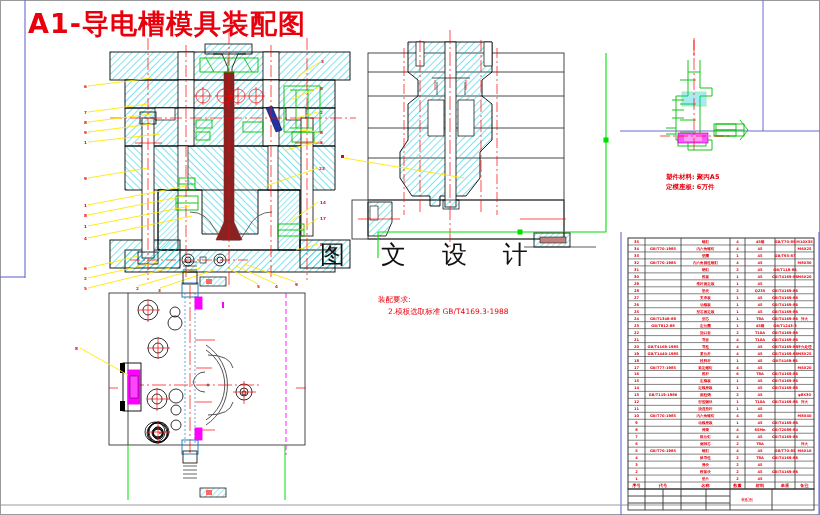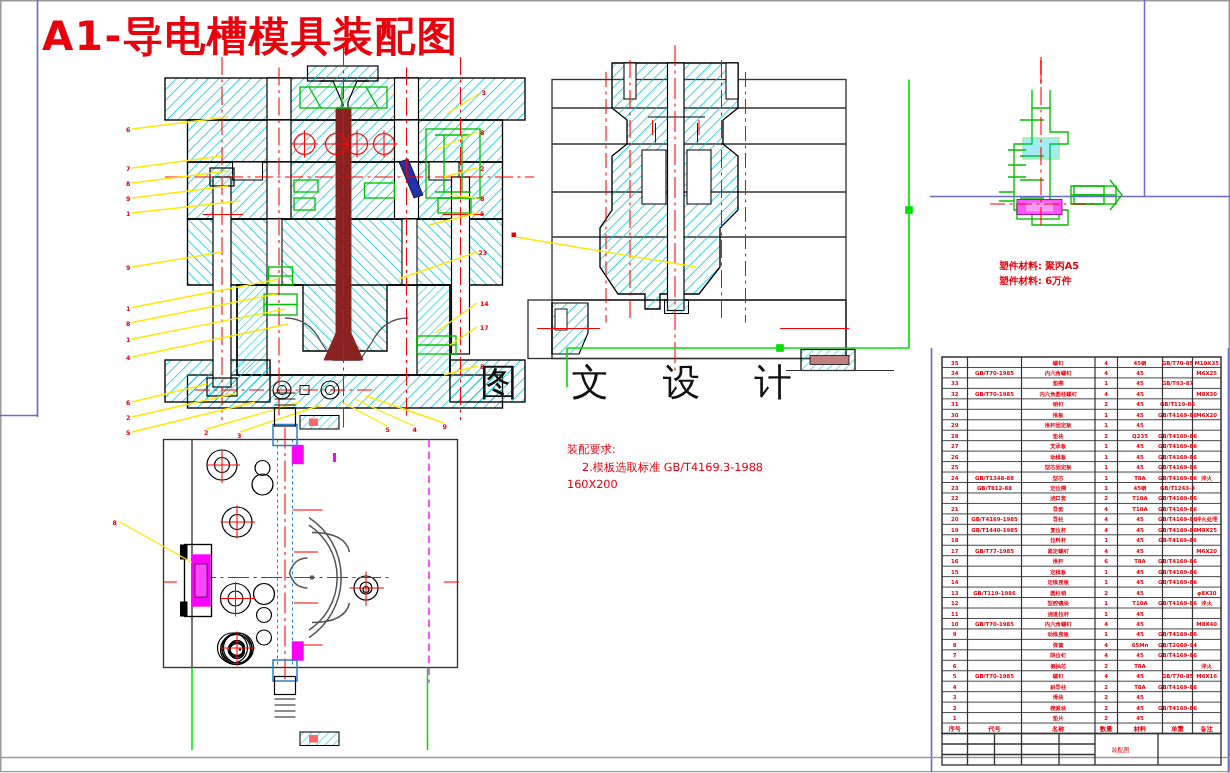--- a/index.html
+++ b/index.html
@@ -667,21 +667,20 @@
     </g>
     <text class="tb-txt" x="741" y="501">装配图</text>
   </svg>
 
   <div class="title-text">A1-导电槽模具装配图</div>
   <div class="logo-text">图 文 设 计</div>
 
   <div class="notes">
     <div>装配要求:</div>
     <div class="ind1">2.模板选取标准 GB/T4169.3-1988</div>
-    <div>160X200</div>
   </div>
 
   <div class="matnote">
     <div>塑件材料: 聚丙A5</div>
-    <div>塑件材料: 6万件</div>
+    <div>定模座板: 6万件</div>
   </div>
 
 </div>
 
 </body></html>

